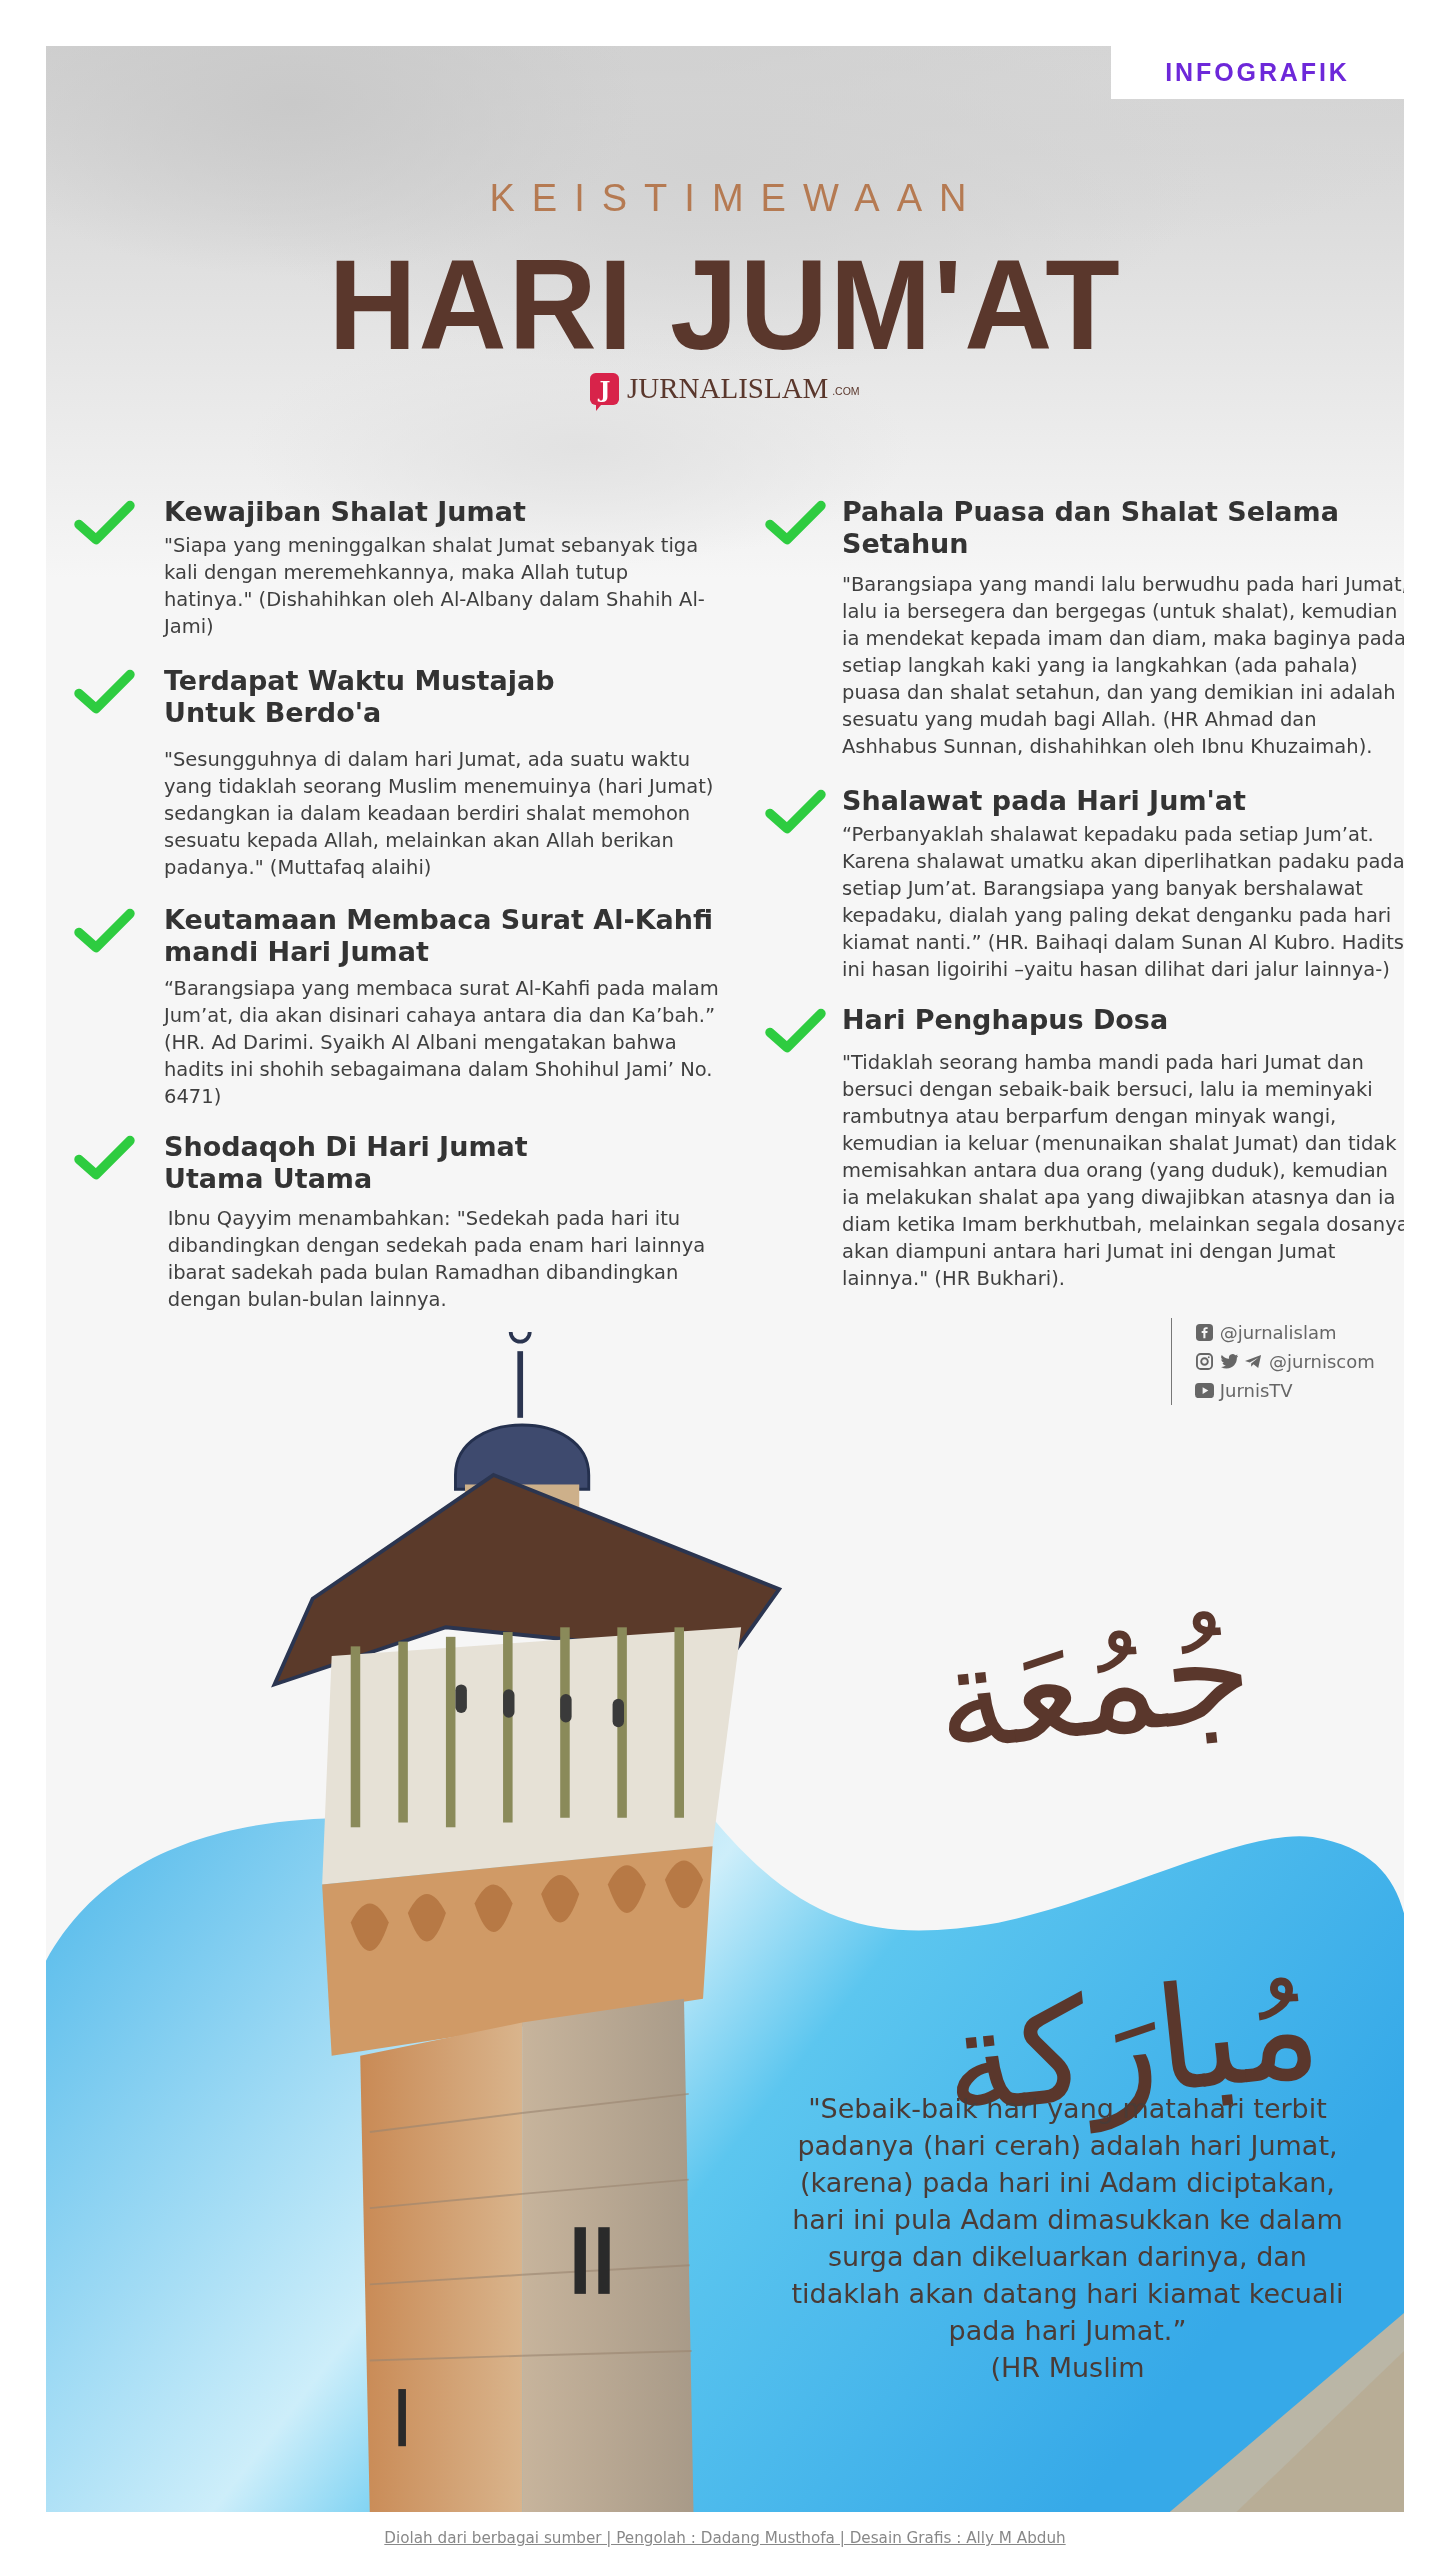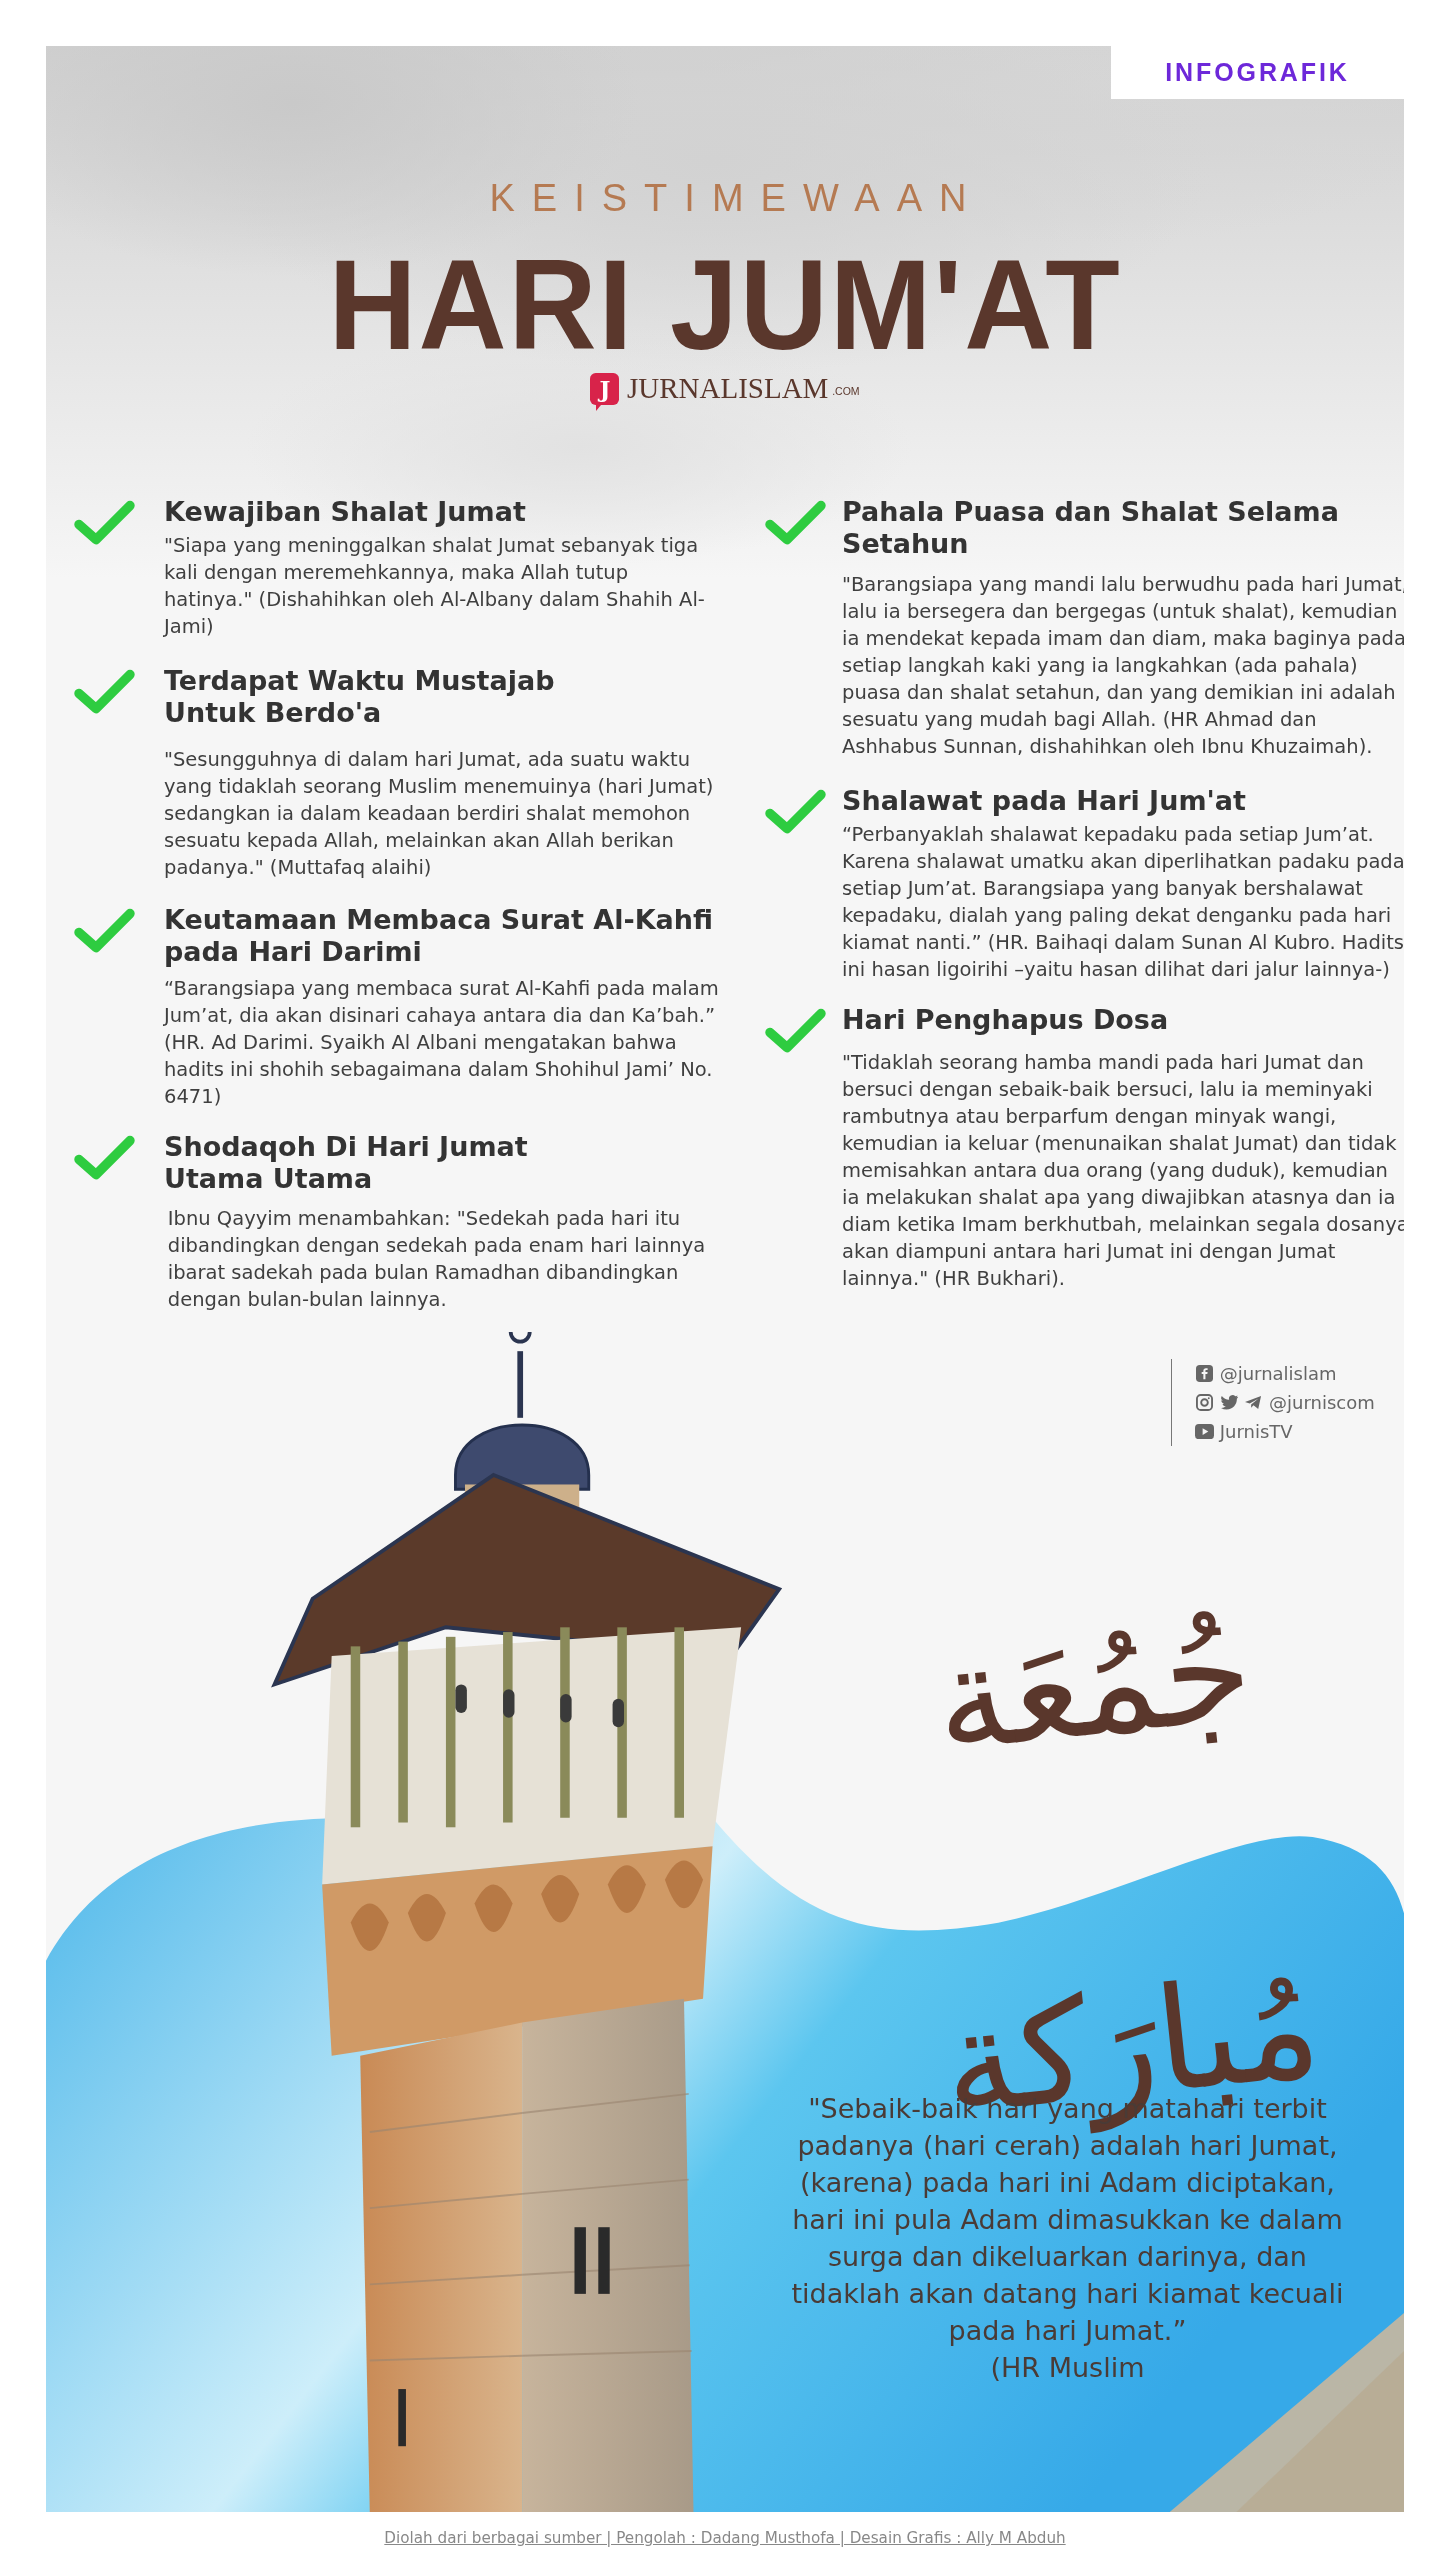--- a/index.html
+++ b/index.html
@@ -58,21 +58,21 @@
   }
   .item-title {
     font-family: "DejaVu Sans", sans-serif; font-size: 27px; font-weight: bold; color: #333333;
     line-height: 32px; margin-bottom: 3.8px;
   }
   .item-body {
     font-family: "DejaVu Sans", sans-serif; font-size: 19.5px; line-height: 27px; color: #3f3f3f;
   }
 
   .social {
-    position: absolute; left: 1125px; top: 1313px; border-left: 1.9px solid #777; padding-left: 23px;
+    position: absolute; left: 1125px; top: 1272px; border-left: 1.9px solid #777; padding-left: 23px;
     font-family: "DejaVu Sans", sans-serif; font-size: 18px; color: #666; line-height: 29px;
   }
   .social .row { display: flex; align-items: center; gap: 5.7px; }
   .s-ico { display: inline-flex; align-items: center; justify-content: center; width: 19px; height: 19px; }
 
   .calligraphy {
     position: absolute; left: 781px; top: 1458px; width: 533px; height: 362px; text-align: center;
     font-family: "DejaVu Serif", serif; font-size: 143px; color: #5a372c; line-height: 362px; direction: rtl;
     transform: rotate(-6deg);
   }
@@ -121,21 +121,21 @@
       <svg class="check" viewBox="0 0 70 54">
           <path d="M8 28 L26 44 L62 8" fill="none" stroke="#2ecc40" stroke-width="10" stroke-linecap="round" stroke-linejoin="round"></path>
         </svg>
       <div class="item-title" style="width:400px;margin-bottom:17px">Terdapat Waktu Mustajab Untuk Berdo'a</div>
       <div class="item-body">"Sesungguhnya di dalam hari Jumat, ada suatu waktu yang tidaklah seorang Muslim menemuinya (hari Jumat) sedangkan ia dalam keadaan berdiri shalat memohon sesuatu kepada Allah, melainkan akan Allah berikan padanya." (Muttafaq alaihi)</div>
     </div>
     <div class="item" style="margin-top:23px">
       <svg class="check" viewBox="0 0 70 54">
           <path d="M8 28 L26 44 L62 8" fill="none" stroke="#2ecc40" stroke-width="10" stroke-linecap="round" stroke-linejoin="round"></path>
         </svg>
-      <div class="item-title" style="margin-bottom:7.6px">Keutamaan Membaca Surat Al-Kahfi pada Hari Darimi</div>
+      <div class="item-title" style="margin-bottom:7.6px">Keutamaan Membaca Surat Al-Kahfi mandi Hari Jumat</div>
       <div class="item-body">“Barangsiapa yang membaca surat Al-Kahfi pada malam Jum’at, dia akan disinari cahaya antara dia dan Ka’bah.” (HR. Ad Darimi. Syaikh Al Albani mengatakan bahwa hadits ini shohih sebagaimana dalam Shohihul Jami’ No. 6471)</div>
     </div>
     <div class="item" style="margin-top:9.5px">
       <svg class="check" viewBox="0 0 70 54">
           <path d="M8 28 L26 44 L62 8" fill="none" stroke="#2ecc40" stroke-width="10" stroke-linecap="round" stroke-linejoin="round"></path>
         </svg>
       <div class="item-title" style="width:381px;margin-bottom:9.5px">Shodaqoh Di Hari Jumat Utama Utama</div>
       <div class="item-body" style="padding-left:3.8px">Ibnu Qayyim menambahkan: "Sedekah pada hari itu dibandingkan dengan sedekah pada enam hari lainnya ibarat sadekah pada bulan Ramadhan dibandingkan dengan bulan-bulan lainnya.</div>
     </div>
   </div>

